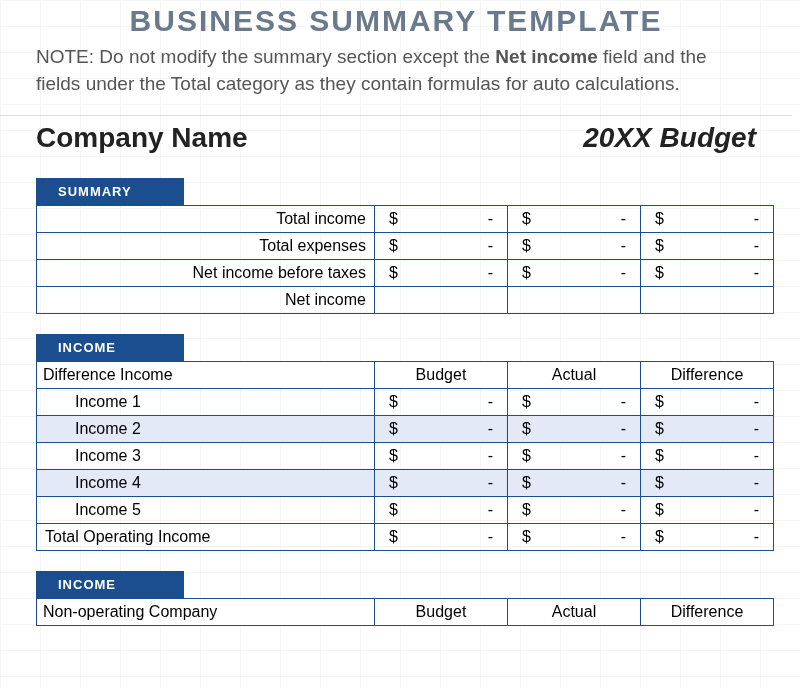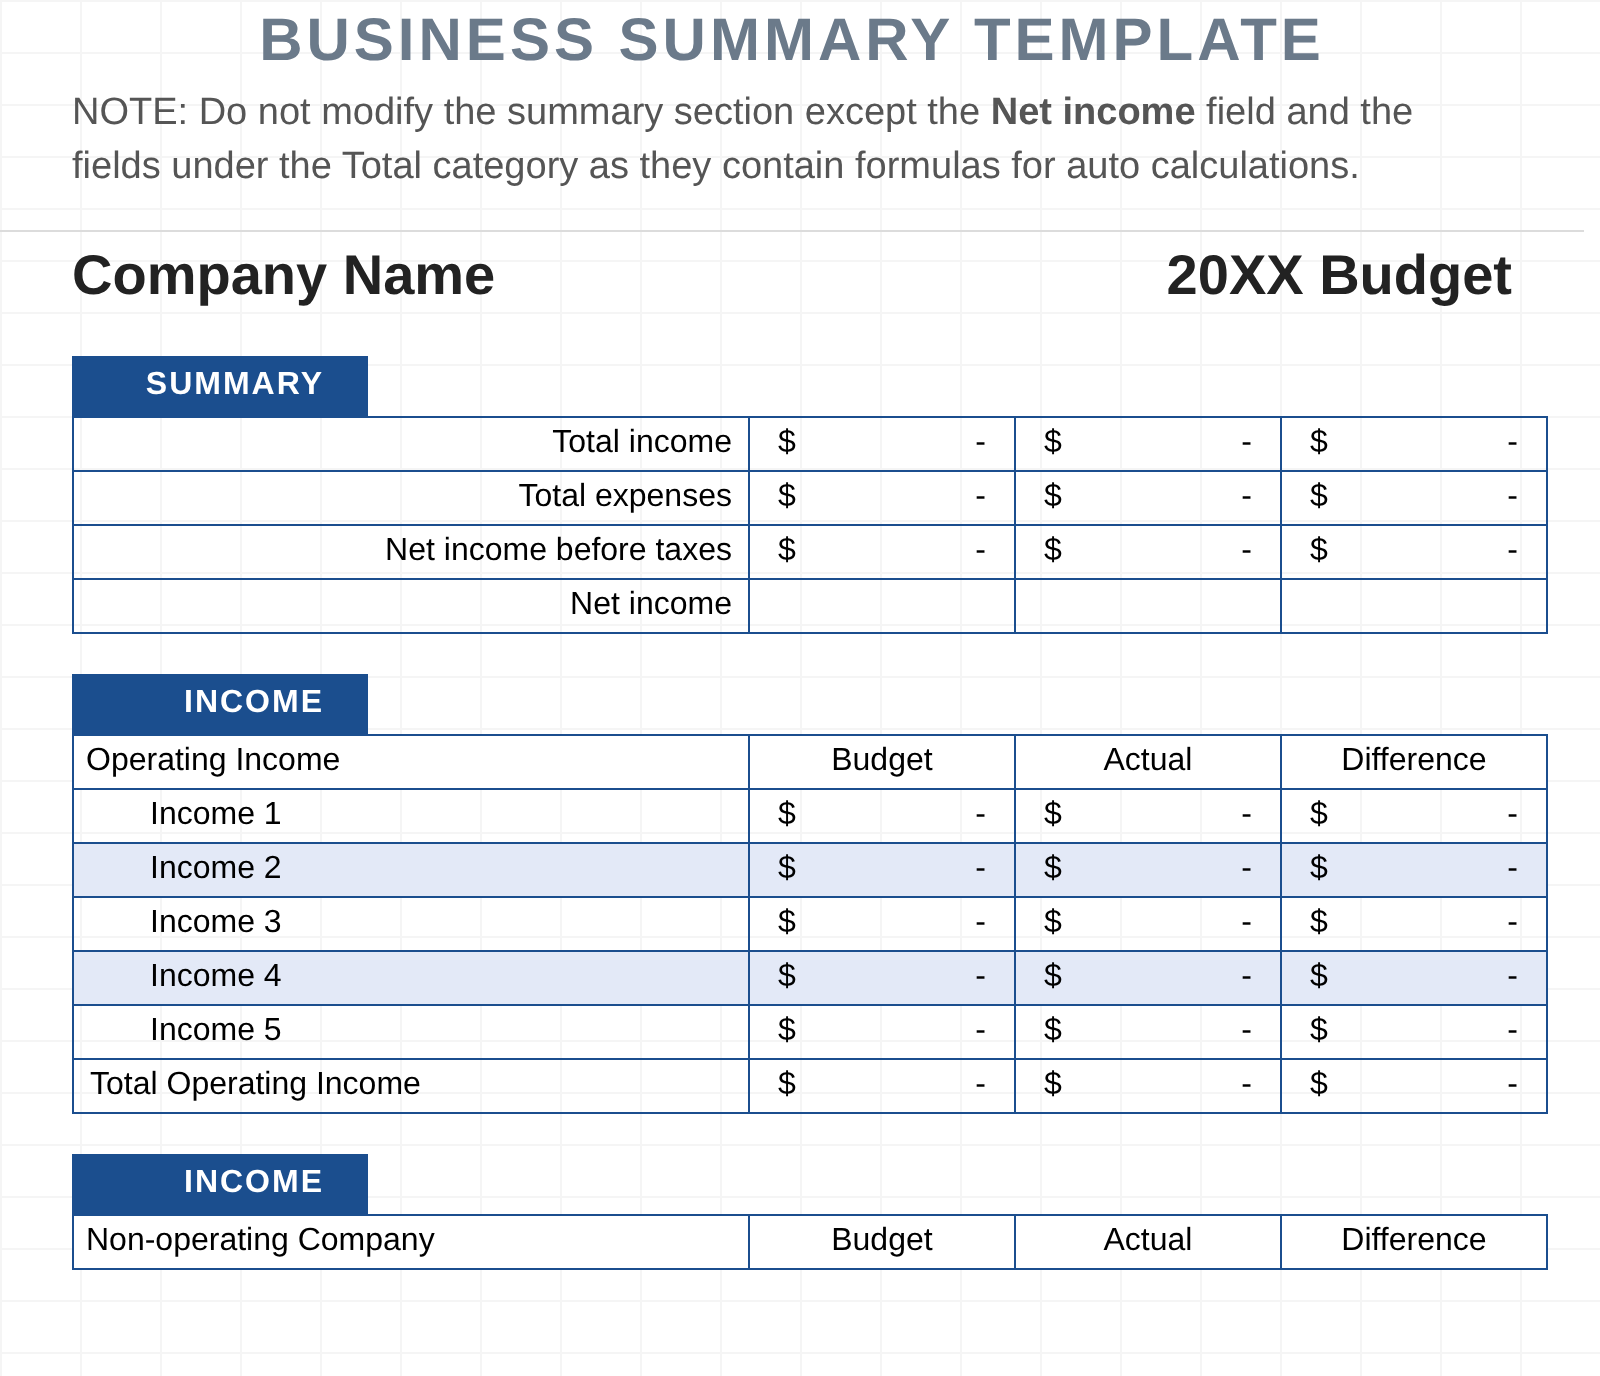--- a/index.html
+++ b/index.html
@@ -49,33 +49,34 @@
     }
     .company-name {
       font-size: 28px;
       font-weight: 700;
       color: #222;
     }
     .budget-year {
       font-size: 28px;
       font-weight: 700;
       color: #222;
+      font-style: italic;
     }
     .section-tab {
       display: inline-block;
       background: #1b4e8e;
       color: #fff;
-      font-size: 16px;
+      font-size: 13px;
       font-weight: 700;
       letter-spacing: 1px;
       padding: 6px 22px 6px 22px;
       margin-left: 36px;
       margin-top: 6px;
       width: 148px;
-      text-align: right;
+      text-align: left;
     }
     table {
       border-collapse: collapse;
       margin-left: 36px;
       width: 738px;
     }
     .summary-table td, .income-table td, .income-table th {
       border: 1.5px solid #1b4e8e;
       padding: 4px 8px;
       font-size: 16px;
@@ -211,21 +212,21 @@
   </tbody>
     </table>
 
   <div class="spacer"></div>
 
   
   <div class="section-tab">INCOME</div>
   <table class="income-table">
     <tbody>
         <tr>
-      <th class="head-label" style="text-align:left;">Operating Income</th>
+      <th class="head-label" style="text-align:left;">Difference Income</th>
       <th class="money-cell">Budget</th>
       <th class="money-cell">Actual</th>
       <th class="money-cell">Difference</th>
     </tr>
     <tr>
       <td class="inset-label">Income 1</td>
       <td class="money-cell">
             <div class="money-inner">
               <span class="dollar">$</span>
               <span class="dash">-</span>

